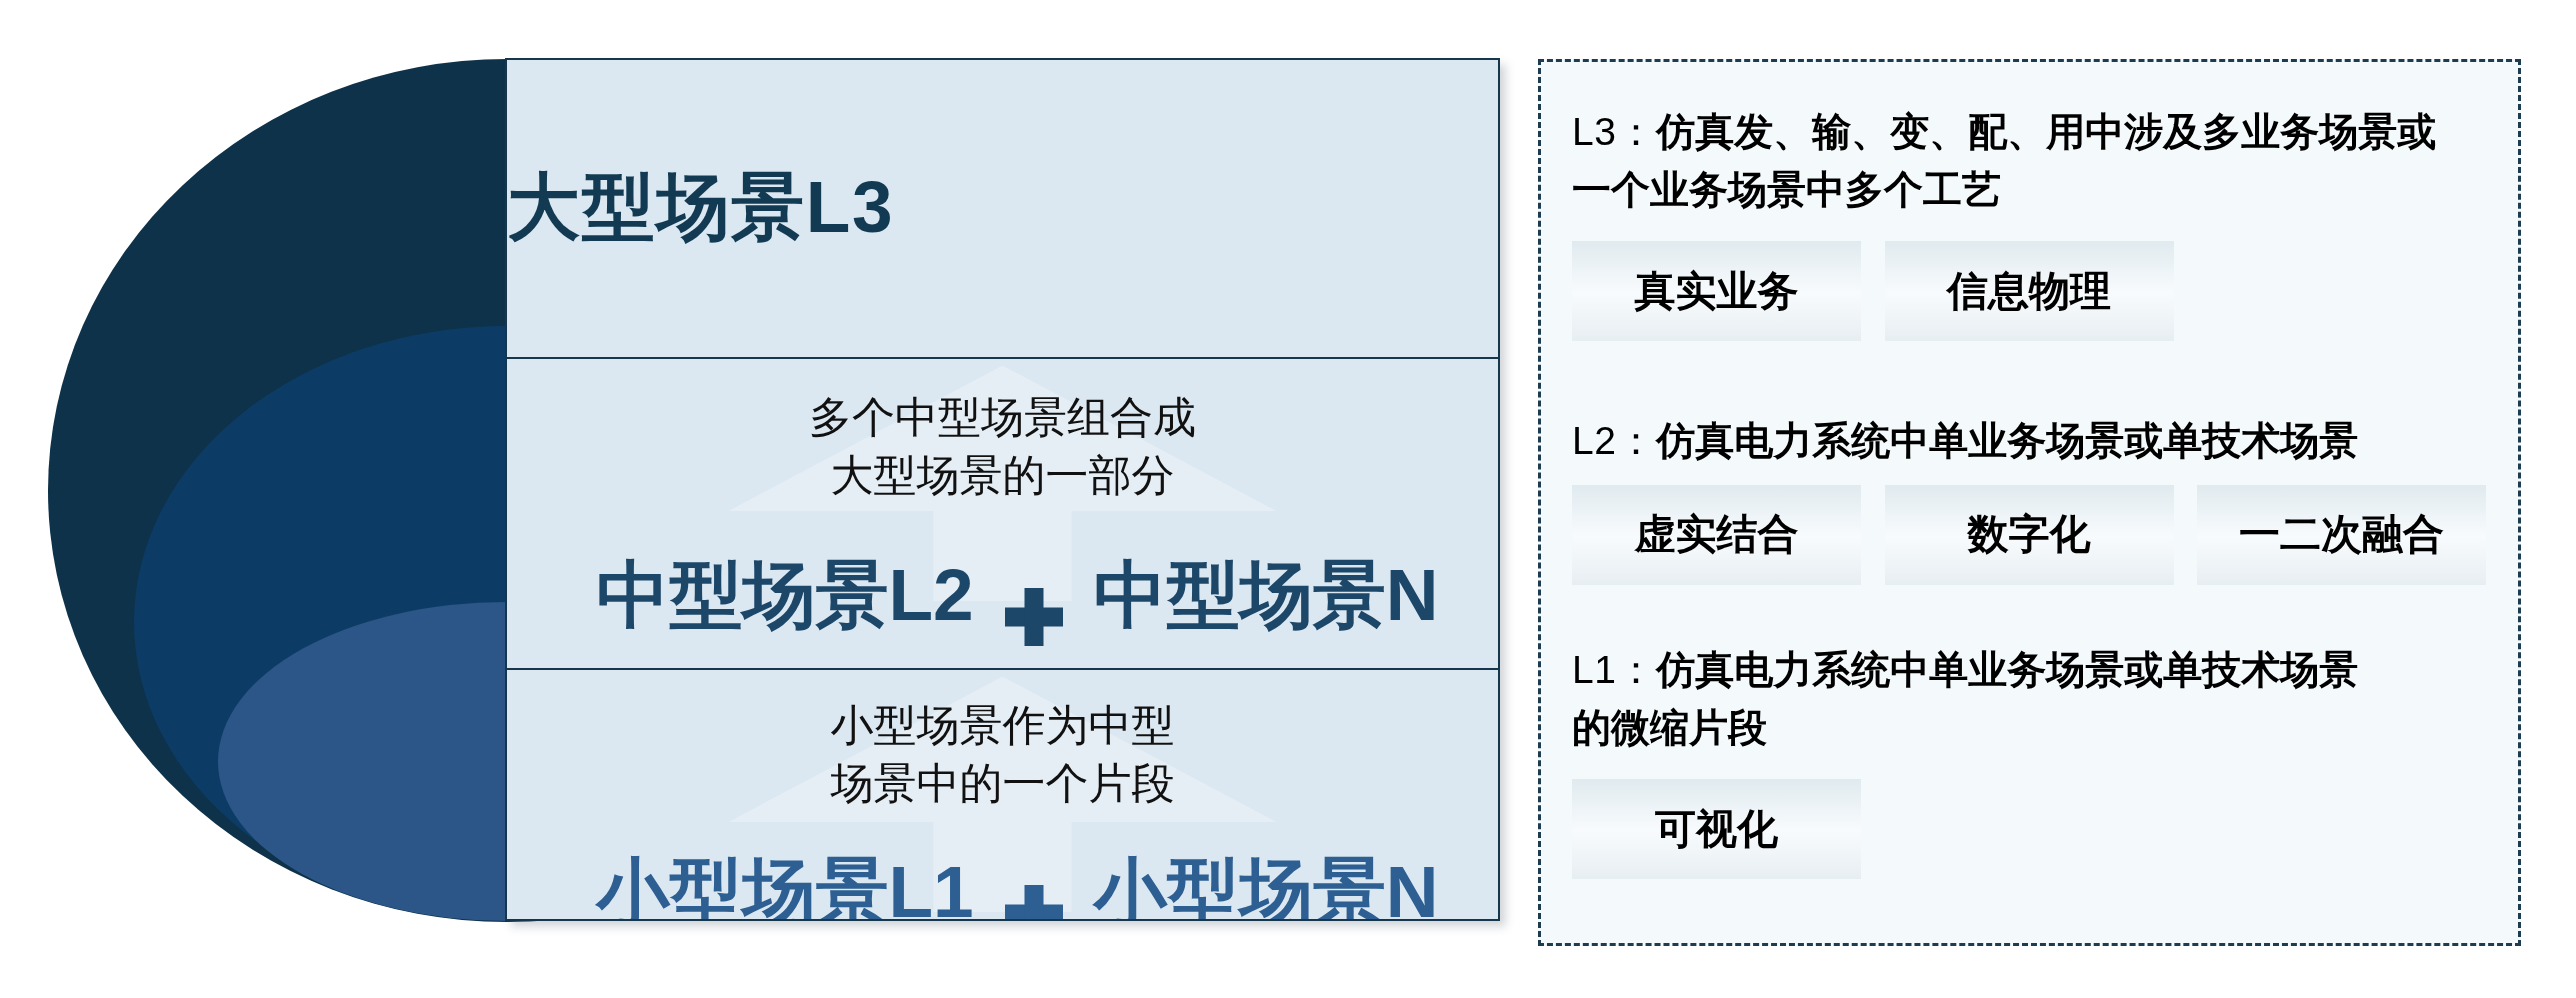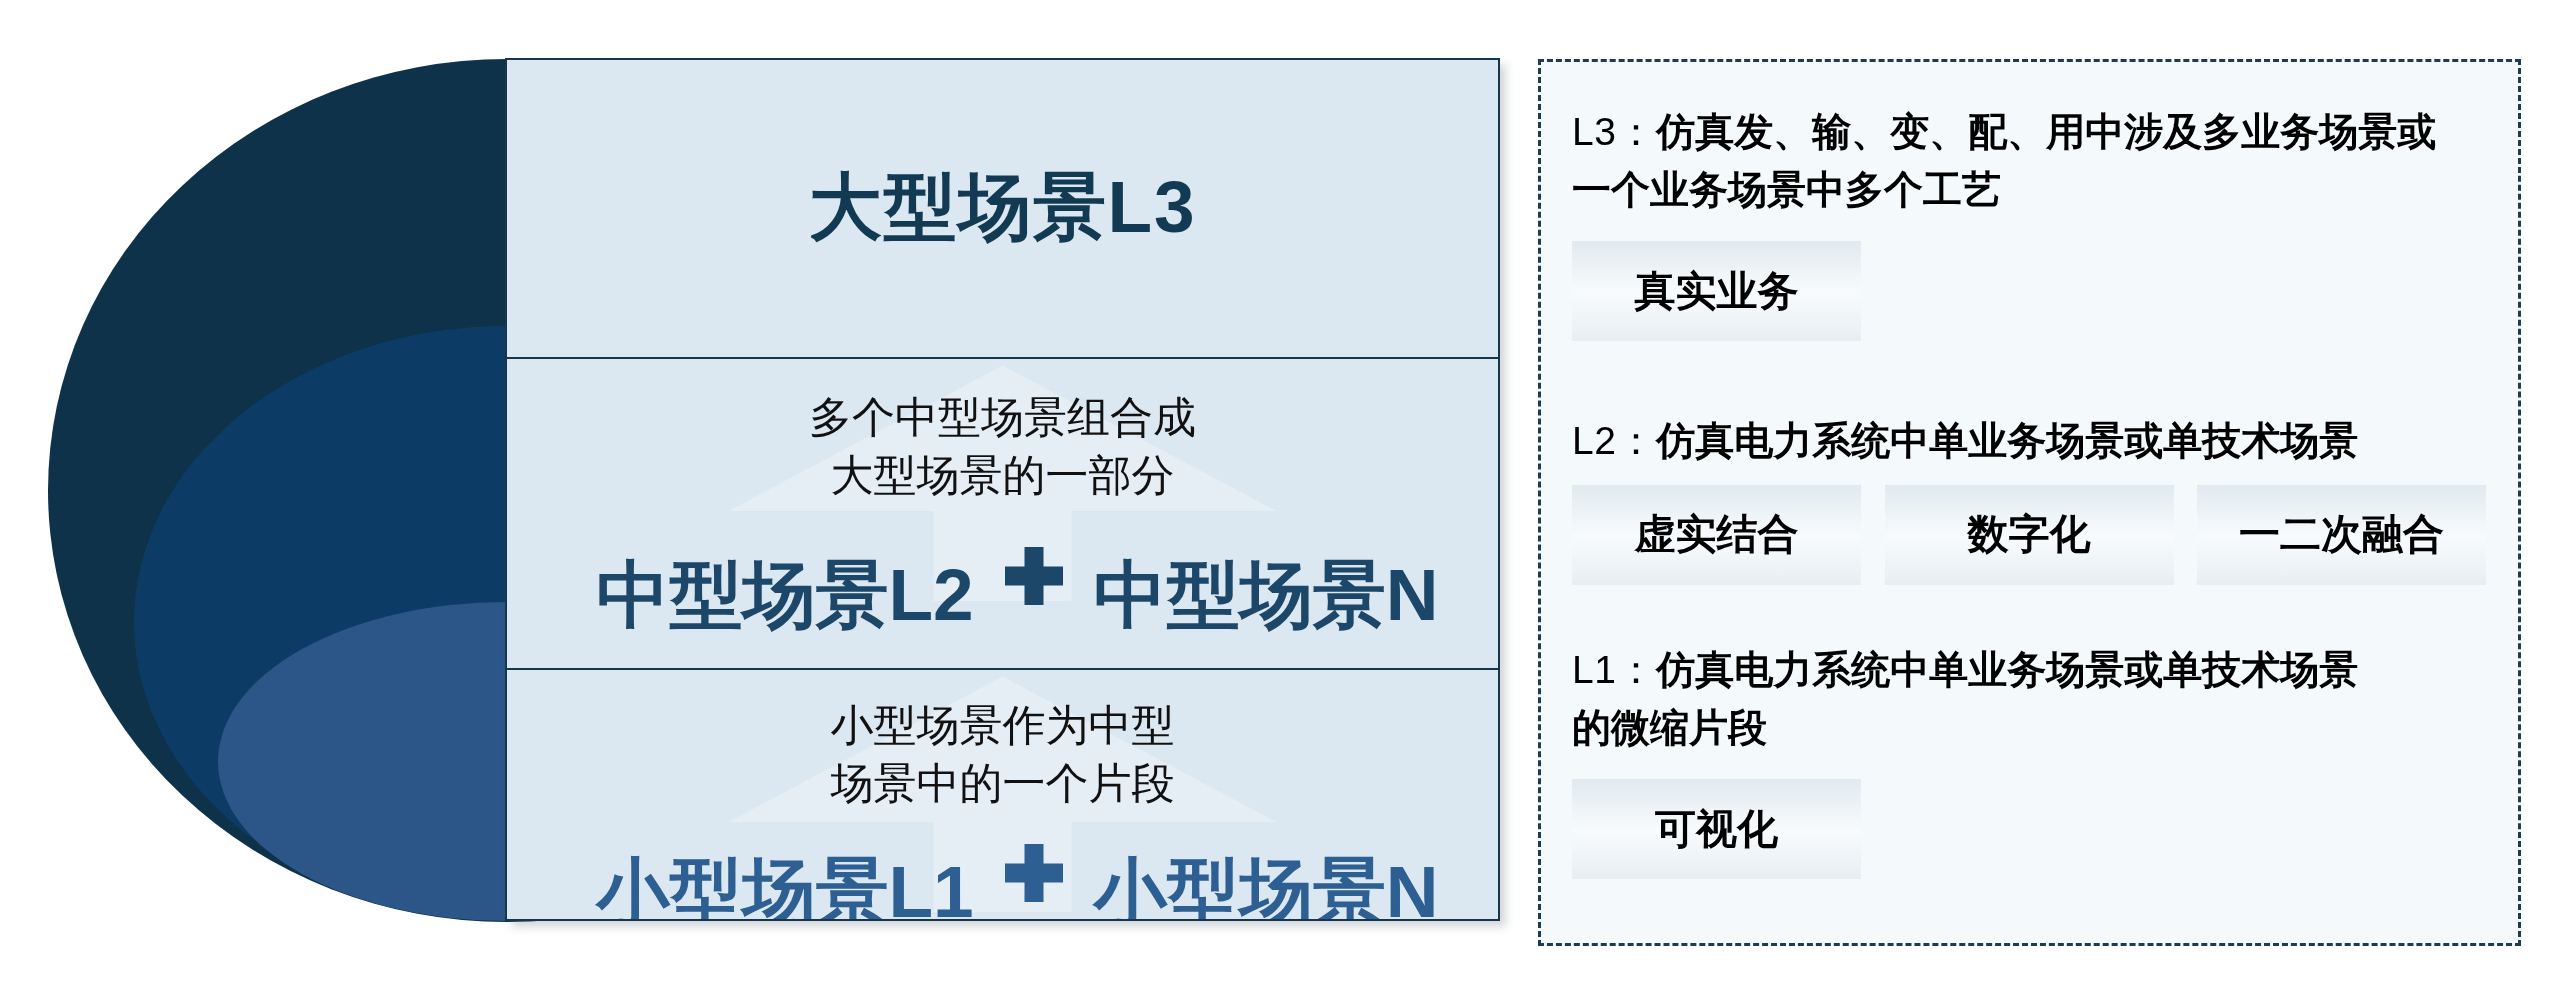--- a/index.html
+++ b/index.html
@@ -18,37 +18,37 @@
 
   .box-column{
     position:absolute;left:505px;top:58px;width:995px;height:863px;z-index:5;
     box-sizing:border-box;border:2.8px solid var(--box-border,#16364e);
     background:var(--box-fill,#dce8f1);
     display:flex;flex-direction:column;
     box-shadow:5.6px 5.6px 9px rgba(100,112,125,.30);
   }
   .box{position:relative;box-sizing:border-box;overflow:hidden;}
   .box + .box{border-top:2.8px solid var(--box-border,#16364e);}
-  .box-l3{height:297px;display:flex;align-items:center;justify-content:center;}
+  .box-l3{height:297px;display:flex;align-items:center;justify-content:flex-start;}
   .box-l2{height:311px;}
   .box-l1{flex:1;}
 
   .box-title{
     font-size:73px;font-weight:bold;letter-spacing:1.7px;
     color:var(--title-l3,#123a52);position:relative;z-index:1;
   }
   .desc{
     margin:0;text-align:center;font-size:43px;line-height:58px;
     color:var(--desc-text,#111111);position:relative;z-index:1;
   }
   .box-l2 .desc{padding-top:29px;}
   .box-l1 .desc{padding-top:26px;}
 
   .combo{
-    display:flex;align-items:flex-start;justify-content:center;gap:31px;
+    display:flex;align-items:flex-end;justify-content:center;gap:31px;
     font-size:73px;font-weight:bold;position:relative;z-index:1;white-space:nowrap;padding-left:30px;
   }
   .box-l2 .combo{color:var(--title-l2,#1d4769);margin-top:43px;}
   .box-l1 .combo{color:var(--title-l1,#2d5f92);margin-top:32px;}
 
   .plus{position:relative;width:58px;height:58px;flex:0 0 auto;display:inline-block;}
   .plus::before,.plus::after{content:"";position:absolute;background:currentColor;}
   .plus::before{left:0;right:0;top:50%;height:19px;transform:translateY(-50%);}
   .plus::after{top:0;bottom:0;left:50%;width:19px;transform:translateX(-50%);}
 
@@ -122,20 +122,21 @@
     </section>
 
   </div>
 
   <div class="right-panel">
 
     <div class="legend-section-l3">
       <p class="legend-heading"><b class="prefix">L3：</b><span>仿真发、输、变、配、用中涉及多业务场景或</span><br><span>一个业务场景中多个工艺</span></p>
       <div class="tags">
         <div class="tag">真实业务</div>
+        <div class="tag">信息物理</div>
       </div>
     </div>
 
     <div class="legend-section-l2">
       <p class="legend-heading"><b class="prefix">L2：</b><span>仿真电力系统中单业务场景或单技术场景</span></p>
       <div class="tags">
         <div class="tag">虚实结合</div>
         <div class="tag">数字化</div>
         <div class="tag">一二次融合</div>
       </div>

